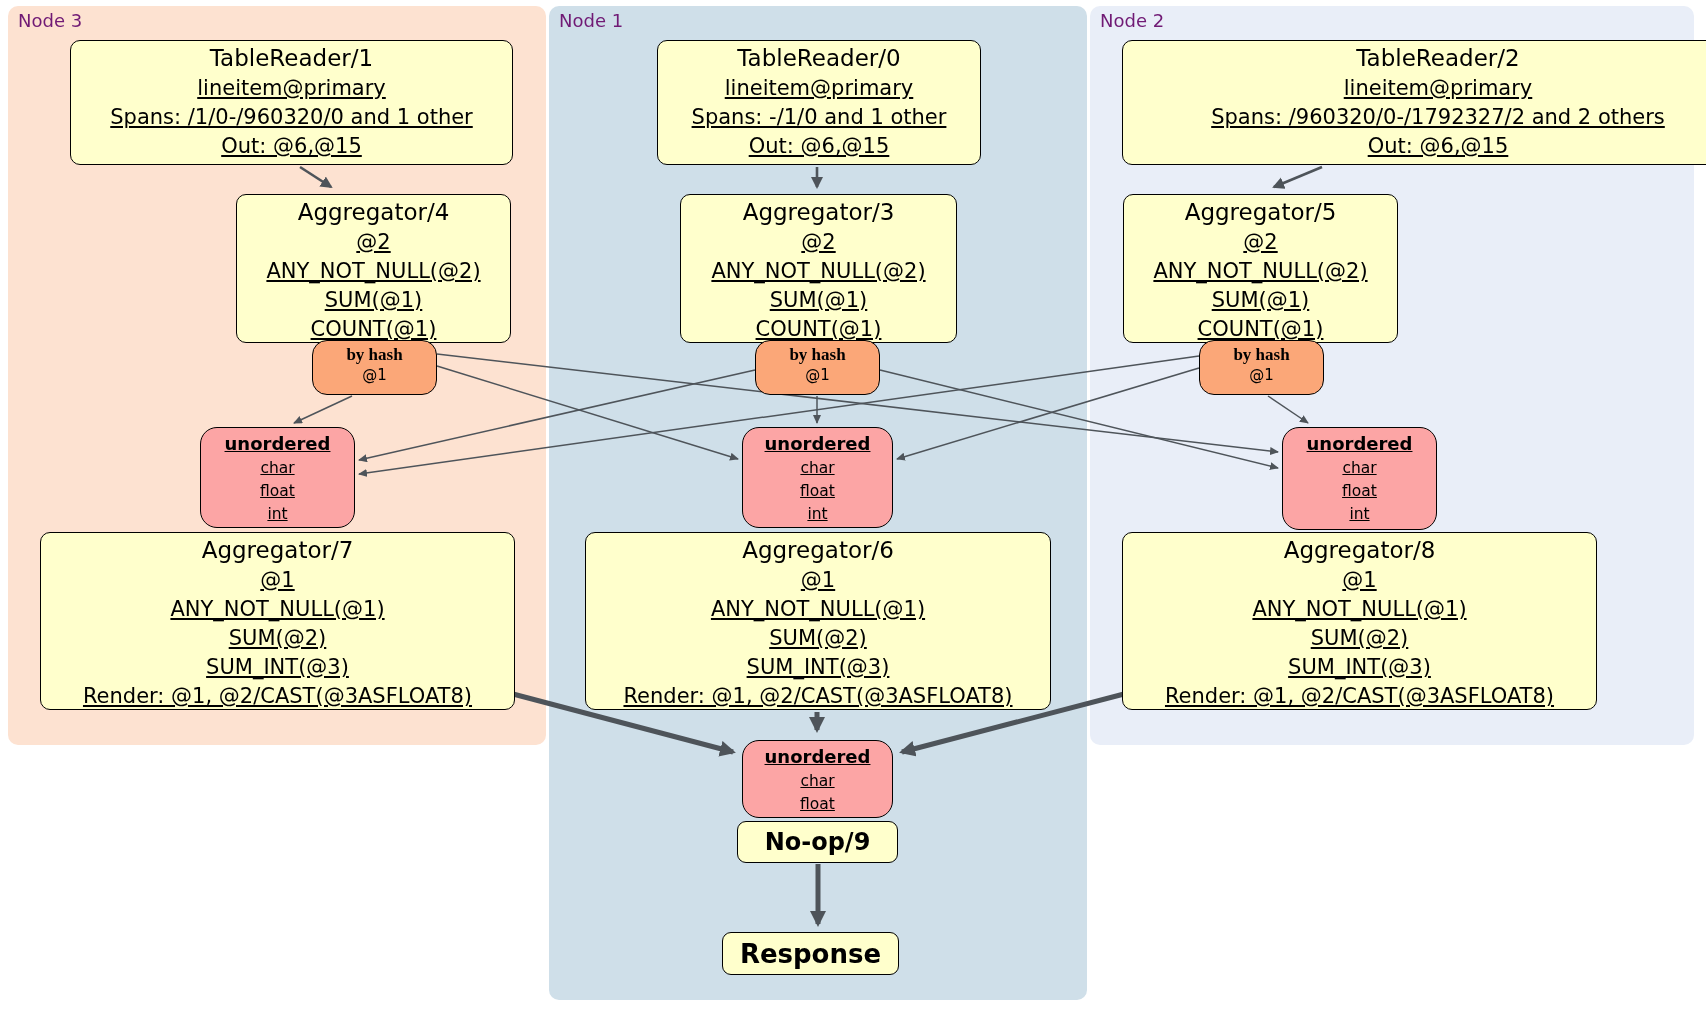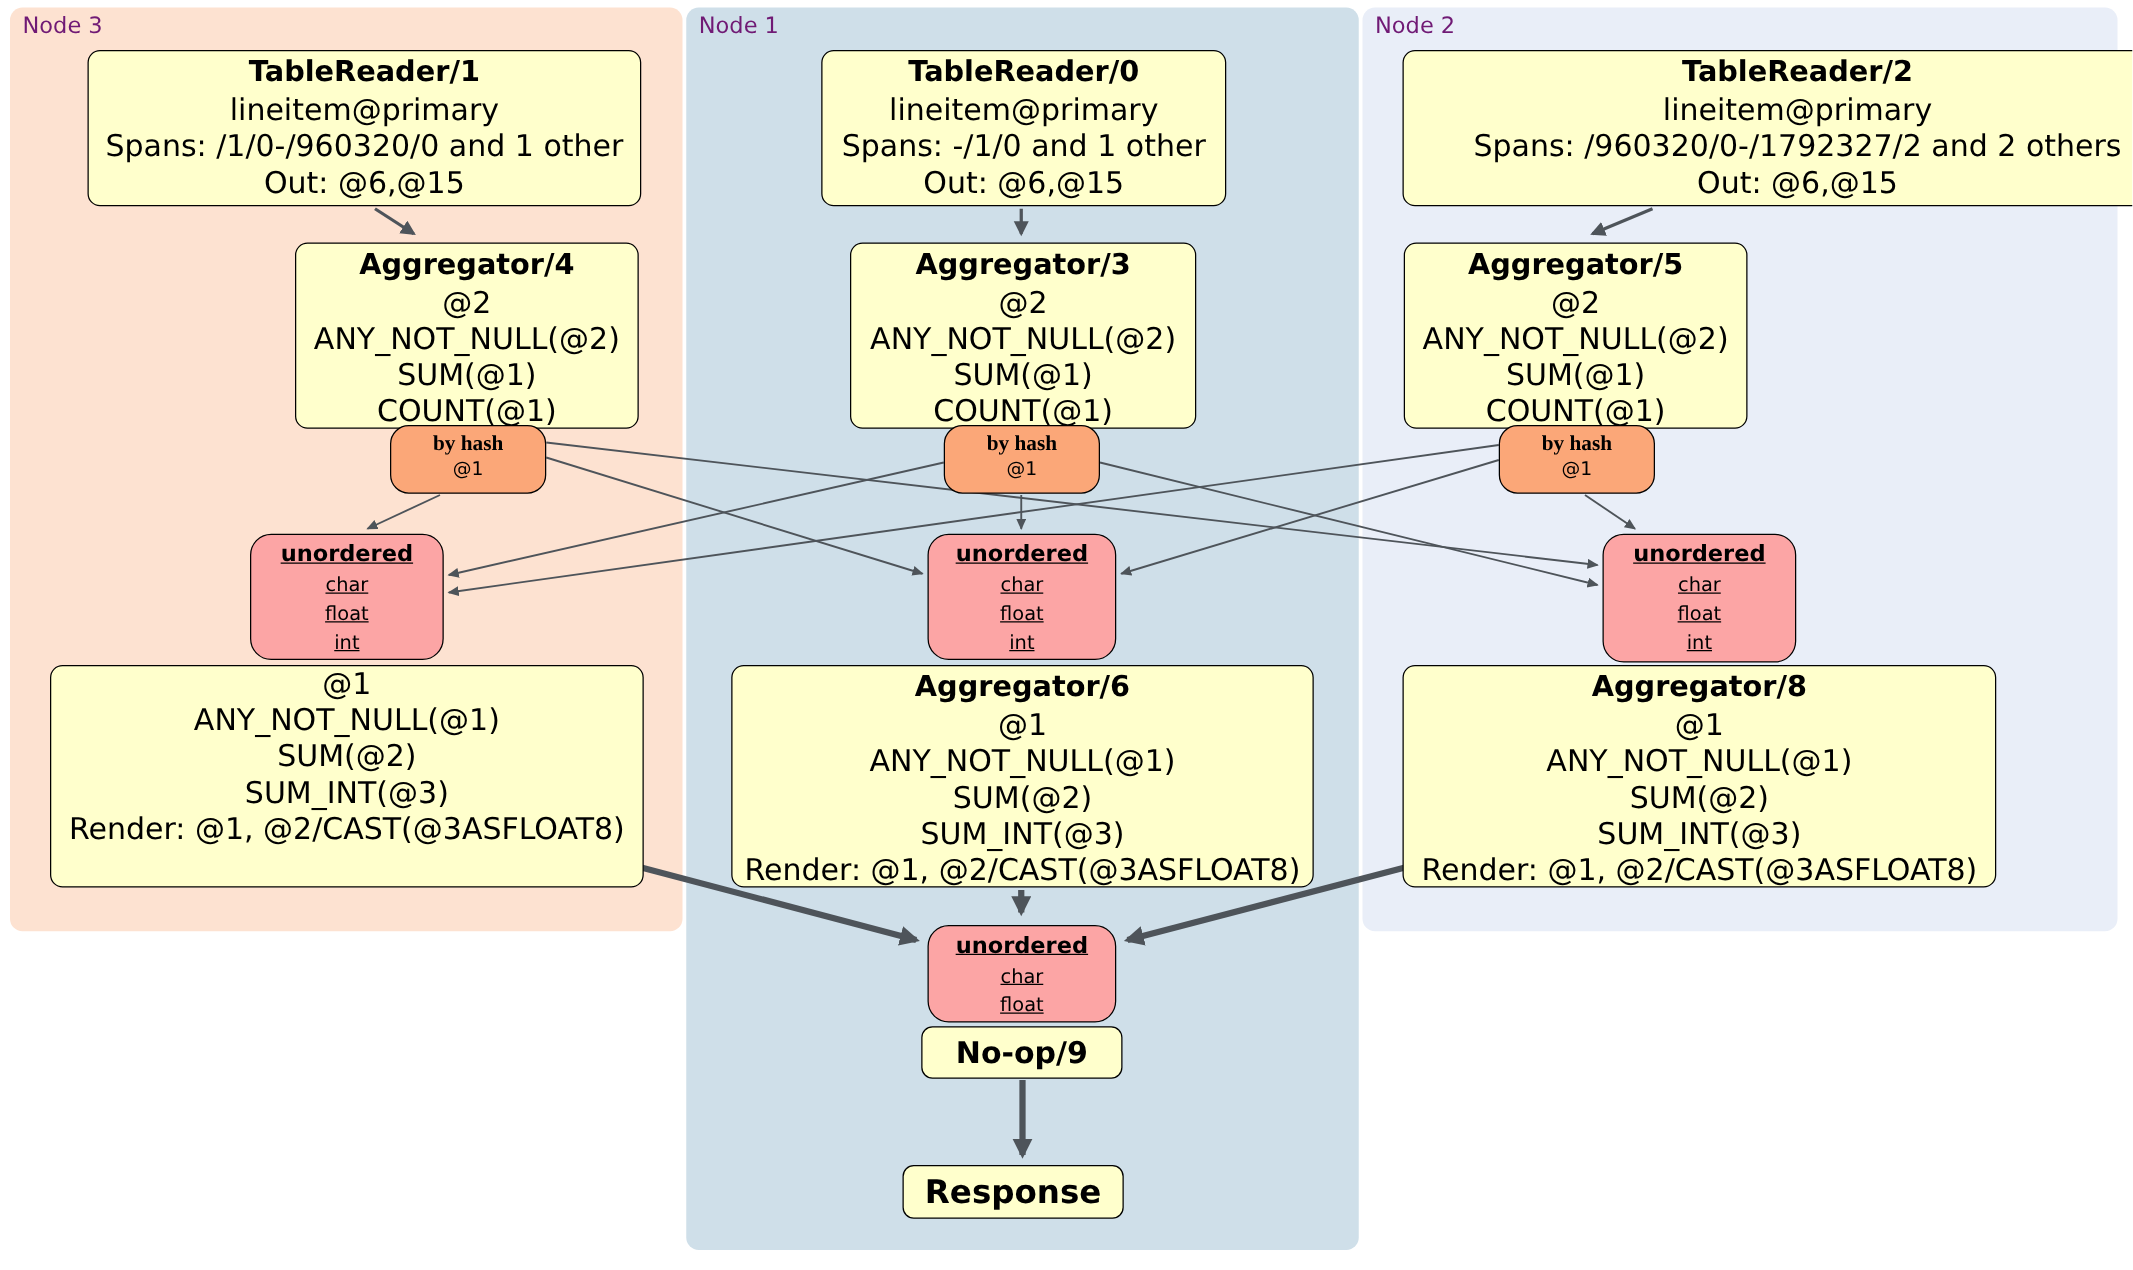--- a/index.html
+++ b/index.html
@@ -6,22 +6,22 @@
   body{font-family:"DejaVu Sans","Liberation Sans",sans-serif;color:#000;}
   #stage{position:relative;width:1706px;height:1016px;overflow:hidden;background:#fff;}
 
   .panel{position:absolute;border-radius:10px;z-index:0;}
   .panel-label{position:absolute;z-index:3;font-size:18px;color:#701a75;}
 
   #edges{position:absolute;left:0;top:0;z-index:1;pointer-events:none;}
 
   .box{position:absolute;box-sizing:border-box;z-index:2;text-align:center;
        background:#ffffcc;border:1.7px solid #000;border-radius:10px;}
-  .op .t{font-weight:bold;font-size:23px;line-height:31px;padding-top:2px;}
-  .op .l{font-size:24px;line-height:29px;white-space:nowrap;}
+  .op .t{font-weight:normal;font-size:23px;line-height:31px;padding-top:2px;}
+  .op .l{font-size:21px;line-height:29px;white-space:nowrap;text-decoration:underline;}
 
   .router{background:#fba778;border-radius:15px;border:1.7px solid #000;}
   .router .t{font-weight:bold;font-size:17px;line-height:22px;padding-top:3px;font-family:Liberation Serif, serif;}
   .router .l{font-size:15px;line-height:19px;}
 
   .sync{background:#fca5a5;border-radius:17px;border:1.7px solid #000;text-decoration:underline;}
   .sync .t{font-weight:bold;font-size:18px;line-height:26px;padding-top:3px;}
   .sync .l{font-size:15.5px;line-height:23px;}
 
   .single{display:flex;align-items:center;justify-content:center;font-weight:bold;}
@@ -98,20 +98,21 @@
   </div>
 
   <div class="box sync" style="left:200px;top:427px;width:155px;height:101px;">
     <div class="t">unordered</div>
     <div class="l">char</div>
     <div class="l">float</div>
     <div class="l">int</div>
   </div>
 
   <div class="box op" style="left:40px;top:532px;width:475px;height:178px;">
+    <div class="t">Aggregator/7</div>
     <div class="l">@1</div>
     <div class="l">ANY_NOT_NULL(@1)</div>
     <div class="l">SUM(@2)</div>
     <div class="l">SUM_INT(@3)</div>
     <div class="l">Render: @1, @2/CAST(@3ASFLOAT8)</div>
   </div>
 
   <div class="box op" style="left:657px;top:40px;width:324px;height:125px;">
     <div class="t">TableReader/0</div>
     <div class="l">lineitem@primary</div>

